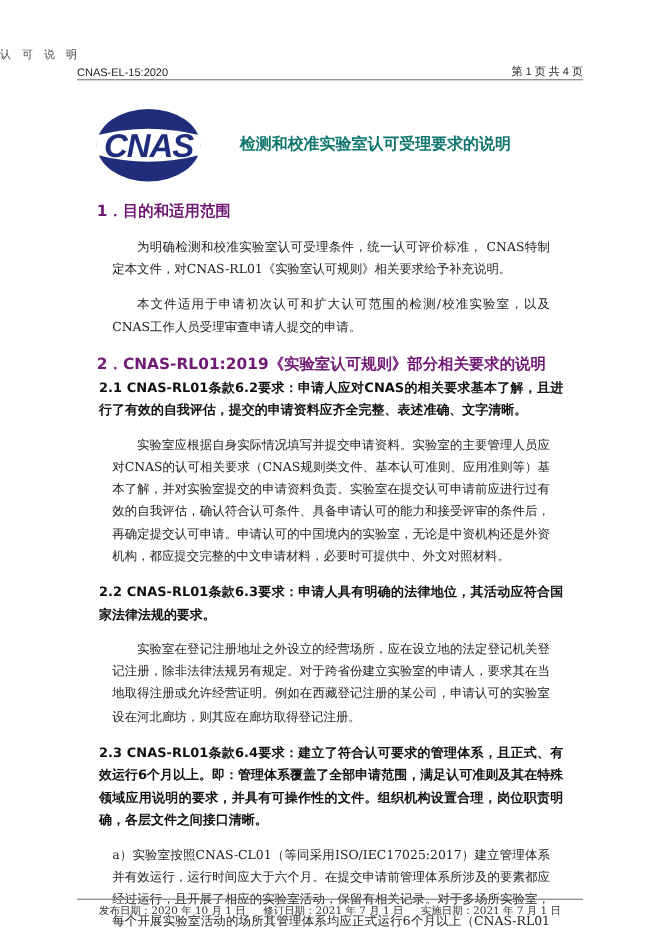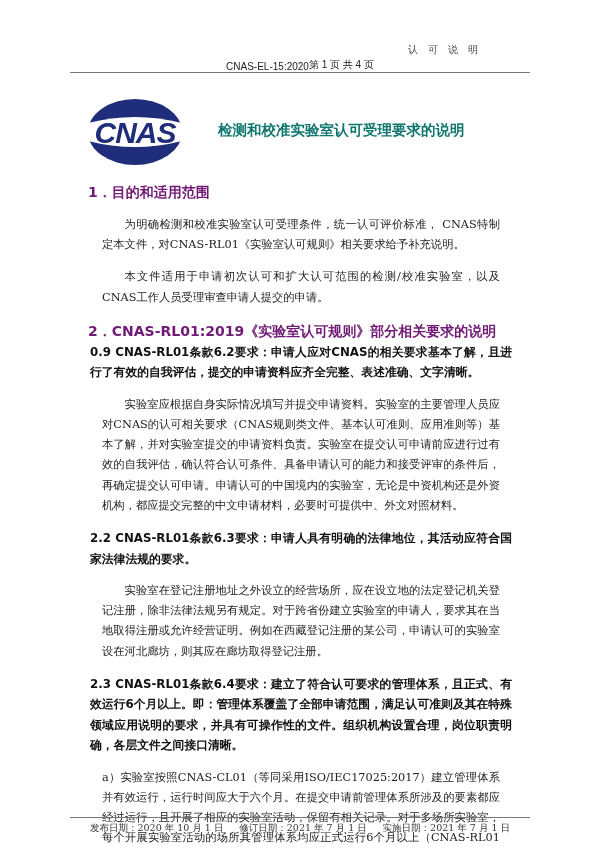--- a/index.html
+++ b/index.html
@@ -2,26 +2,26 @@
 <html><head>
   <meta charset="utf-8">
   <style>
     html, body { margin: 0; padding: 0; background: #ffffff; }
     body {
       width: 600px; height: 849px; position: relative; overflow: hidden;
       font-family: "DejaVu Serif", "Liberation Serif", serif;
       color: #1a1a1a;
     }
     .header-center {
-      position: absolute; top: 43px; left: 0; width: 488px; text-align: right;
+      position: absolute; top: 43px; left: 0; width: 488px; text-align: left;
       font-size: 10px; letter-spacing: 10px; color: #444;
     }
     .header-row {
       position: absolute; top: 58px; left: 70px; width: 460px;
-      display: flex; justify-content: center; align-items: flex-end;
+      display: flex; justify-content: space-between; align-items: flex-end;
       font-family: "Liberation Sans", sans-serif; font-size: 10px; color: #222;
     }
     .header-rule {
       position: absolute; top: 72px; left: 70px; width: 460px; height: 0;
       border-top: 1.5px solid #777;
     }
     .logo {
       position: absolute; top: 97px; left: 85px; width: 100px; height: 70px;
     }
     .doc-title {
@@ -73,21 +73,21 @@
 </div>
 
 <div class="doc-title">检测和校准实验室认可受理要求的说明</div>
 
 <div class="content">
   <div class="h1">1．目的和适用范围</div>
   <p class="p">为明确检测和校准实验室认可受理条件，统一认可评价标准， CNAS特制定本文件，对CNAS-RL01《实验室认可规则》相关要求给予补充说明。</p>
   <p class="p">本文件适用于申请初次认可和扩大认可范围的检测/校准实验室，以及CNAS工作人员受理审查申请人提交的申请。</p>
 
   <div class="h1">2．CNAS-RL01:2019《实验室认可规则》部分相关要求的说明</div>
-  <div class="h2">0.9 CNAS-RL01条款6.2要求：申请人应对CNAS的相关要求基本了解，且进行了有效的自我评估，提交的申请资料应齐全完整、表述准确、文字清晰。</div>
+  <div class="h2">2.1 CNAS-RL01条款6.2要求：申请人应对CNAS的相关要求基本了解，且进行了有效的自我评估，提交的申请资料应齐全完整、表述准确、文字清晰。</div>
   <p class="p">实验室应根据自身实际情况填写并提交申请资料。实验室的主要管理人员应对CNAS的认可相关要求（CNAS规则类文件、基本认可准则、应用准则等）基本了解，并对实验室提交的申请资料负责。实验室在提交认可申请前应进行过有效的自我评估，确认符合认可条件、具备申请认可的能力和接受评审的条件后，再确定提交认可申请。申请认可的中国境内的实验室，无论是中资机构还是外资机构，都应提交完整的中文申请材料，必要时可提供中、外文对照材料。</p>
 
   <div class="h2">2.2 CNAS-RL01条款6.3要求：申请人具有明确的法律地位，其活动应符合国家法律法规的要求。</div>
   <p class="p">实验室在登记注册地址之外设立的经营场所，应在设立地的法定登记机关登记注册，除非法律法规另有规定。对于跨省份建立实验室的申请人，要求其在当地取得注册或允许经营证明。例如在西藏登记注册的某公司，申请认可的实验室设在河北廊坊，则其应在廊坊取得登记注册。</p>
 
   <div class="h2">2.3 CNAS-RL01条款6.4要求：建立了符合认可要求的管理体系，且正式、有效运行6个月以上。即：管理体系覆盖了全部申请范围，满足认可准则及其在特殊领域应用说明的要求，并具有可操作性的文件。组织机构设置合理，岗位职责明确，各层文件之间接口清晰。</div>
   <p class="p noindent">a）实验室按照CNAS-CL01（等同采用ISO/IEC17025:2017）建立管理体系并有效运行，运行时间应大于六个月。在提交申请前管理体系所涉及的要素都应经过运行，且开展了相应的实验室活动，保留有相关记录。对于多场所实验室，每个开展实验室活动的场所其管理体系均应正式运行6个月以上（CNAS-RL01《实验室认可规</p>
 </div>
 
 <div class="footer-rule"></div>

